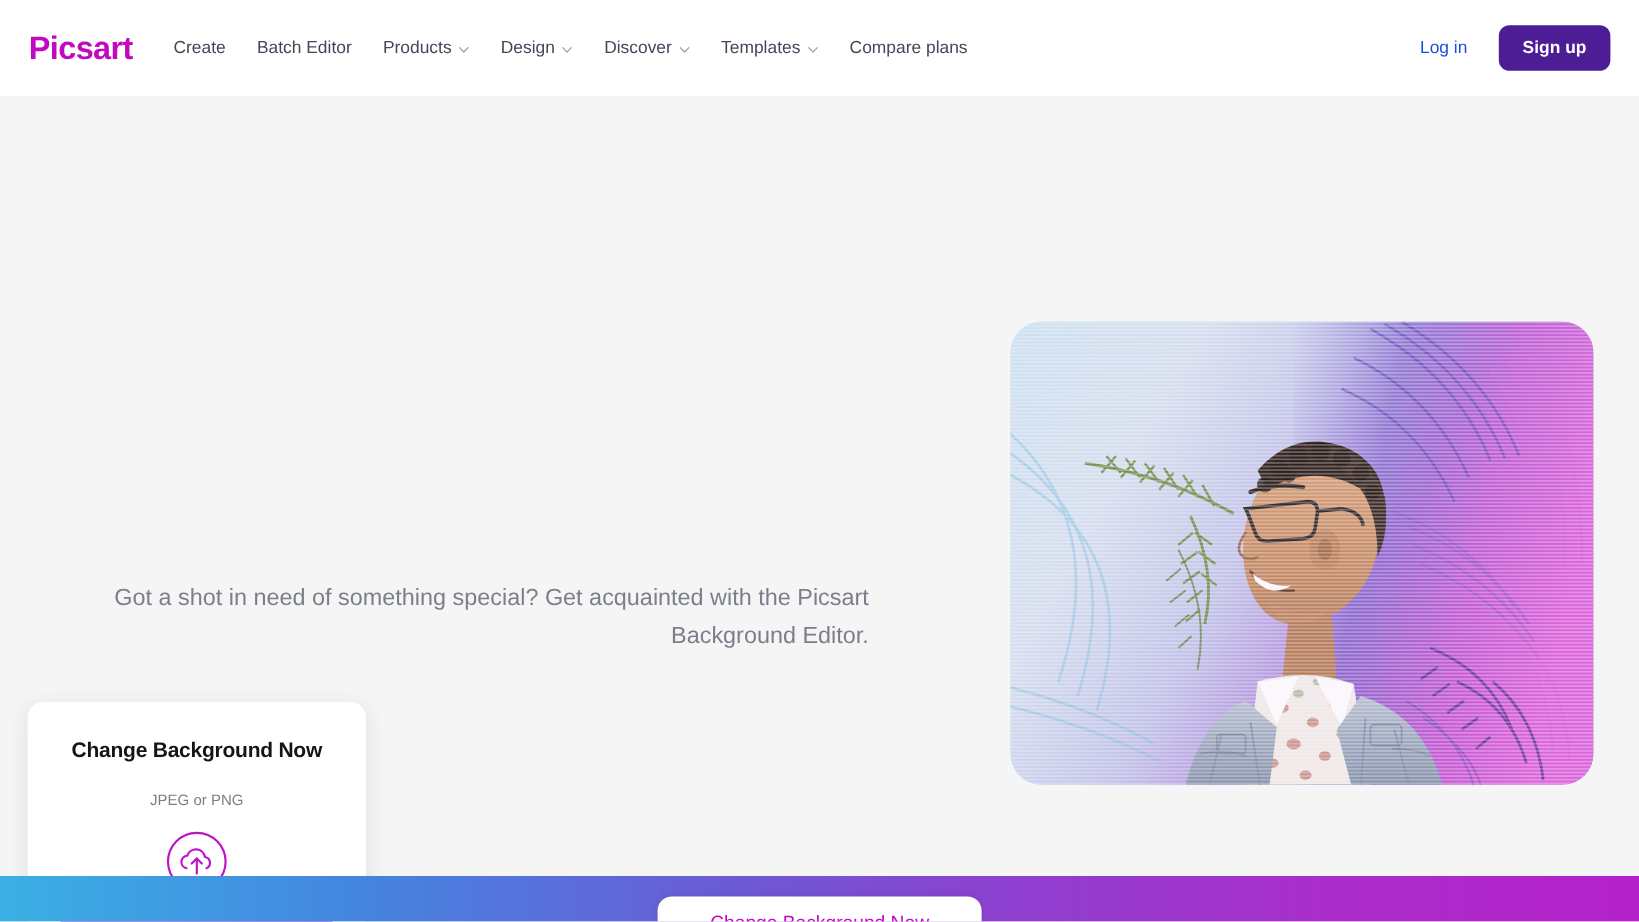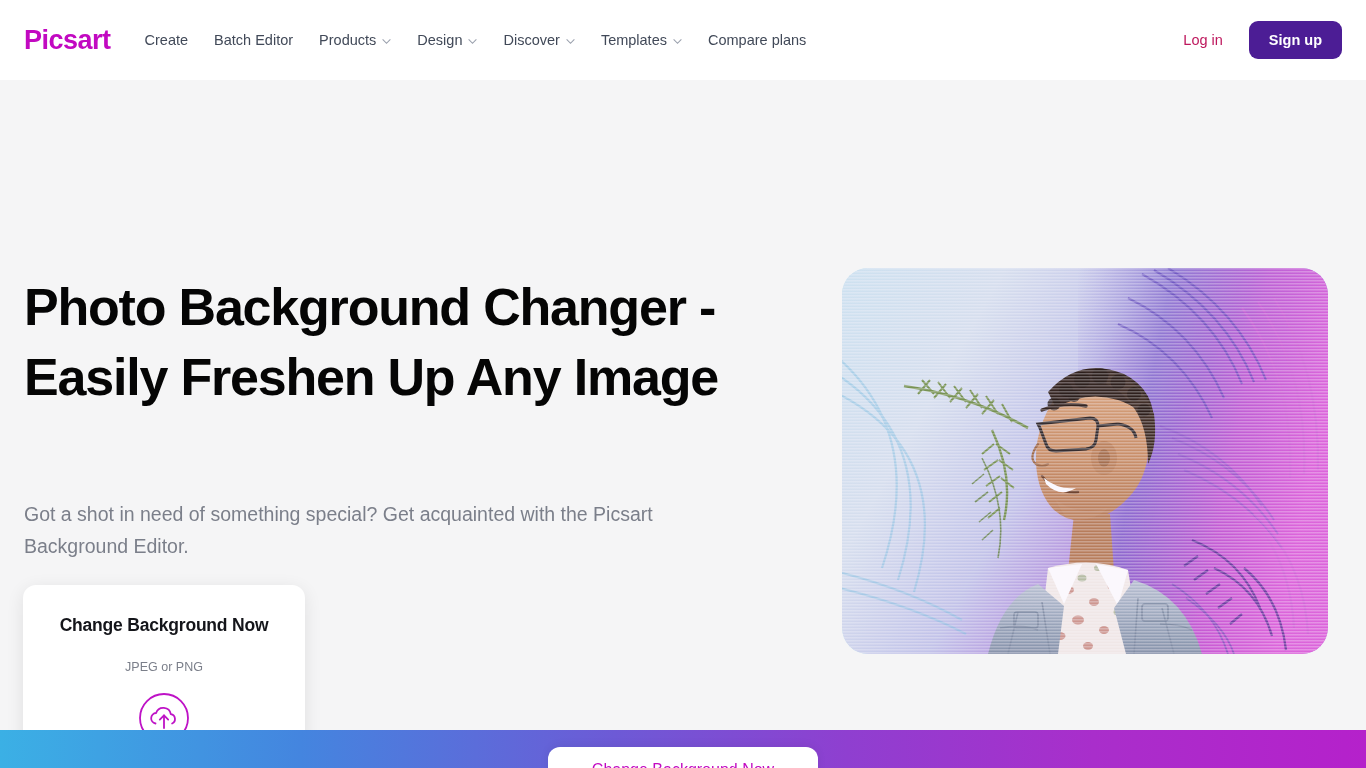--- a/index.html
+++ b/index.html
@@ -63,21 +63,21 @@
 
   .header-right {
     margin-left: auto;
     display: flex;
     align-items: center;
     gap: 26px;
   }
 
   .login-link {
     font-size: 14.5px;
-    color: #be185d;
+    color: #1d4ed8;
     cursor: pointer;
     text-align: right;
   }
 
   .signup-btn {
     background: #4c1d95;
     color: #ffffff;
     font-size: 14.5px;
     font-weight: 700;
     border: none;
@@ -104,25 +104,26 @@
     font-size: 52px;
     line-height: 70px;
     font-weight: 700;
     letter-spacing: -1.2px;
     color: #050505;
   }
 
   .hero-sub {
     position: absolute;
     left: 24px;
-    top: 418px;
+    top: 402px;
     width: 700px;
     font-size: 19.5px;
     line-height: 32px;
     color: #7b7f8a;
+    text-align: right;
   }
 
   
   .upload-card {
     position: absolute;
     left: 23px;
     top: 505px;
     width: 282px;
     background: #ffffff;
     border-radius: 13px;
@@ -273,21 +274,20 @@
 
   <div class="header-right">
     <span class="login-link">Log in</span>
     <button class="signup-btn">Sign up</button>
   </div>
 
 </div>
 
 <div class="main">
 
-  <h1 class="hero-title">Photo Background Changer - Easily Freshen Up Any Image</h1>
 
   <p class="hero-sub">Got a shot in need of something special? Get acquainted with the Picsart Background Editor.</p>
 
   <div class="upload-card">
     <div class="card-title">Change Background Now</div>
     <div class="card-sub">JPEG or PNG</div>
 
     <div class="cloud-wrap">
       <svg viewBox="0 0 52 52">
         <circle cx="26" cy="26" r="24" fill="none" stroke="#be12c6" stroke-width="1.8"></circle>

